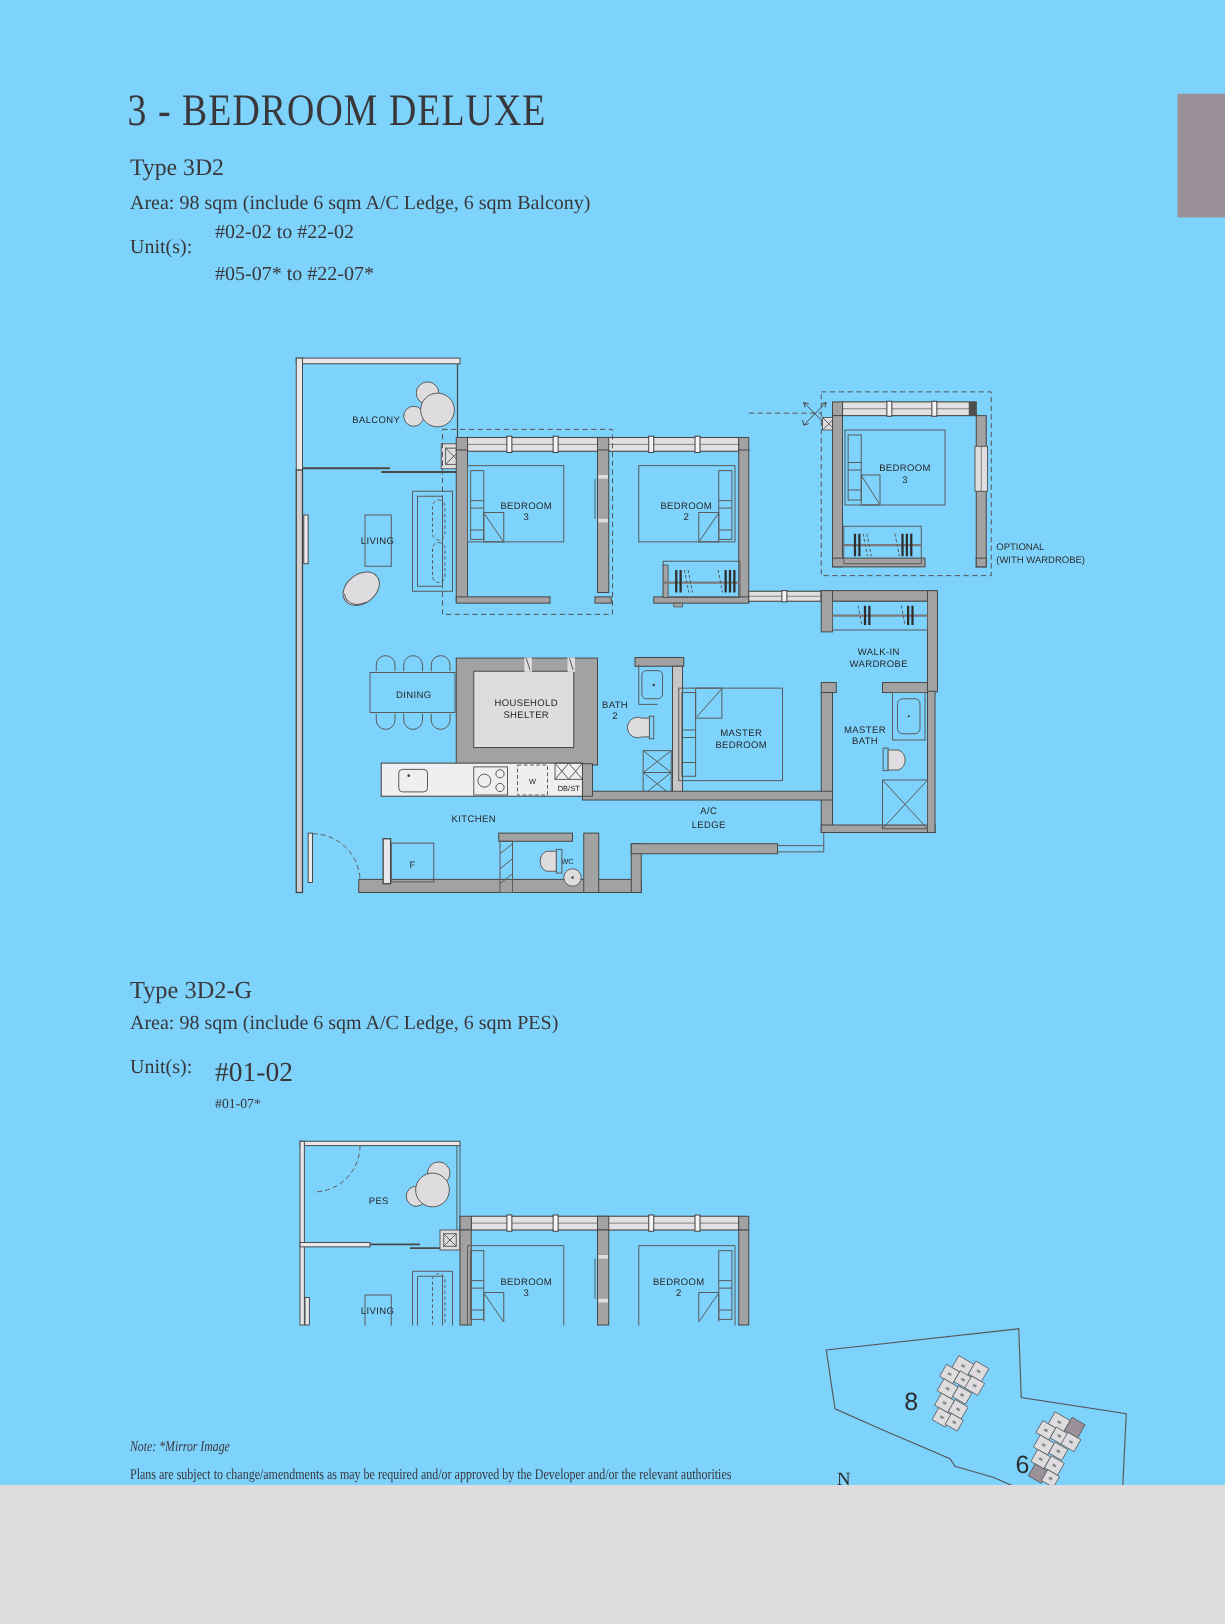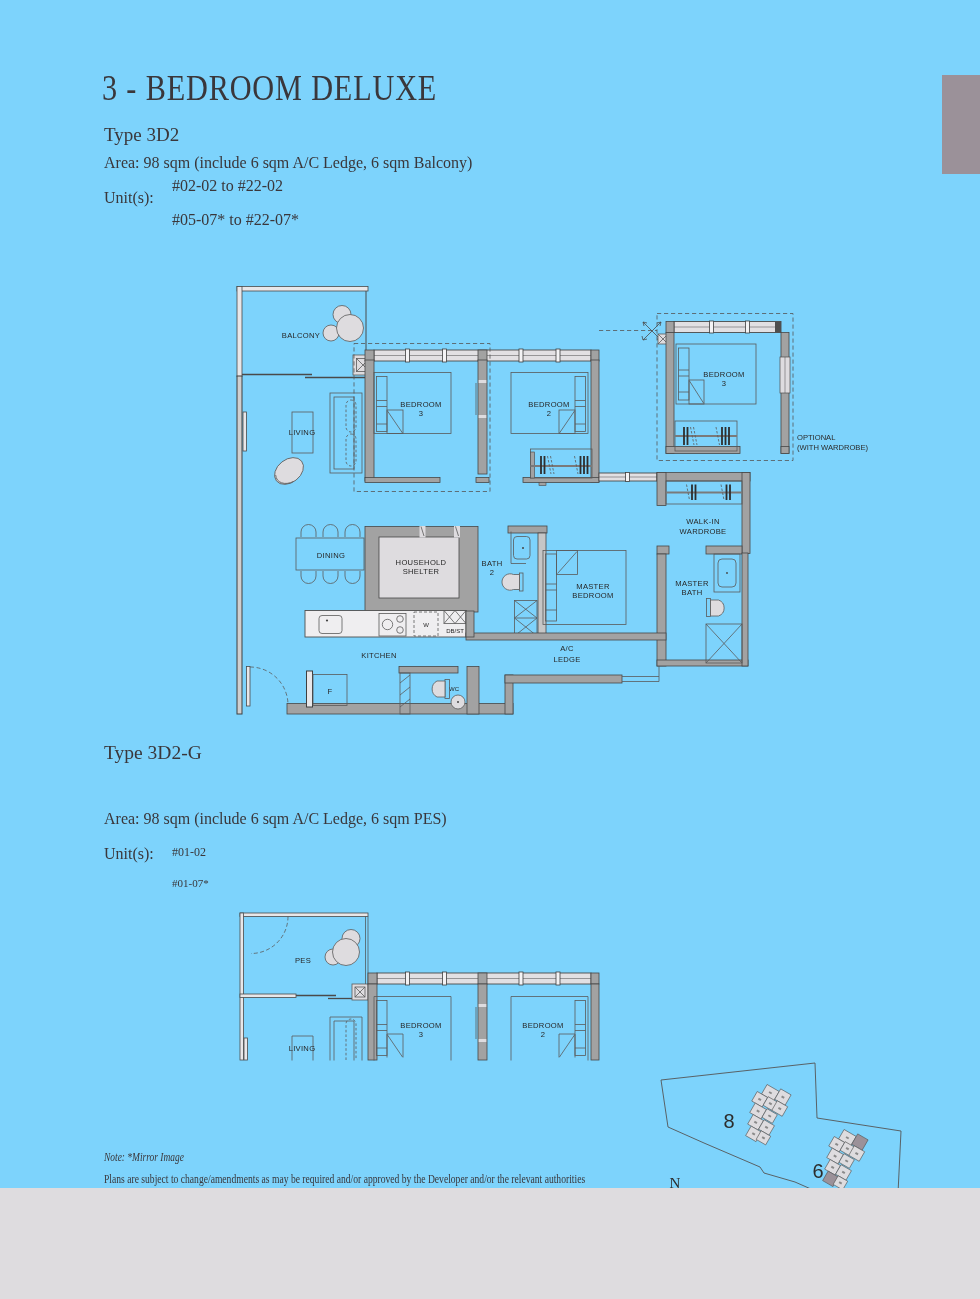--- a/index.html
+++ b/index.html
@@ -15,27 +15,27 @@
 <div class="ser" style="left:104px;top:124px;font-size:19px">Type 3D2</div>
 
 <div class="ser" style="left:104px;top:154px;font-size:16px">Area: 98 sqm (include 6 sqm A/C Ledge, 6 sqm Balcony)</div>
 
 <div class="ser" style="left:104px;top:189px;font-size:16px">Unit(s):</div>
 
 <div class="ser" style="left:172px;top:177px;font-size:16px">#02-02 to #22-02</div>
 
 <div class="ser" style="left:172px;top:211px;font-size:16px">#05-07* to #22-07*</div>
 
-<div class="ser" style="left:104px;top:742px;font-size:19.5px">Type 3D2-G</div>
+<div class="ser" style="left:104px;top:782px;font-size:19.5px">Type 3D2-G</div>
 
 <div class="ser" style="left:104px;top:810px;font-size:16px">Area: 98 sqm (include 6 sqm A/C Ledge, 6 sqm PES)</div>
 
 <div class="ser" style="left:104px;top:845px;font-size:16px">Unit(s):</div>
 
-<div class="ser" style="left:172px;top:845px;font-size:12px">#01-02</div>
+<div class="ser" style="left:172px;top:845px;font-size:22px">#01-02</div>
 
 <div class="ser" style="left:172px;top:877px;font-size:11px">#01-07*</div>
 
 <div class="ser" style="left:104px;top:1150px;font-size:11.8px;font-style:italic;transform:scaleX(0.8);transform-origin:0 0">Note: *Mirror Image</div>
 
 <div class="ser" style="left:104px;top:1172px;font-size:12px;line-height:14.3px;white-space:nowrap;transform:scaleX(0.8);transform-origin:0 0">Plans are subject to change/amendments as may be required and/or approved by the Developer and/or the relevant authorities<br>and do not form part of any offer or contract. These are not drawn to scale and are for the purpose of visual presentation only.<br>The balcony shall not be enclosed unless with the approved balcony screen. For an illustration of the approved balcony screen,<br>please refer to <span style="font-size:9.8px">APPROVED BALCONY SCREEN DESIGN</span> page of this brochure.</div>
 
 <div style="position:absolute;left:942px;top:75px;width:38px;height:99px;background:#9b9199"></div>
 <svg width="980" height="1299" viewBox="0 0 980 1299">
 <style>

